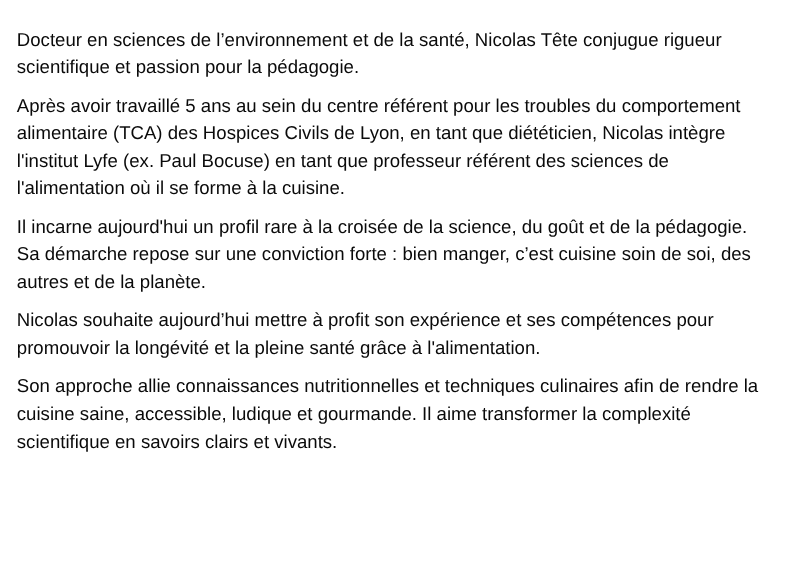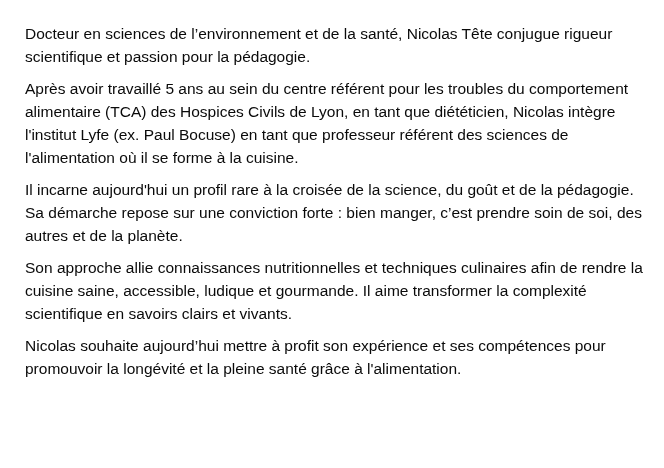--- a/index.html
+++ b/index.html
@@ -9,36 +9,36 @@
   body {
     width: 664px;
     height: 468px;
     background: #ffffff;
     overflow: hidden;
   }
   .doc-page {
     box-sizing: border-box;
     width: 664px;
     height: 468px;
-    padding: 22px 19px 0 25px;
+    padding: 22px 19px 0 14px;
     background: #ffffff;
   }
   .doc-page p {
     margin: 0 0 9px 0;
     font-family: "Liberation Sans", "DejaVu Sans", sans-serif;
     font-size: 15.5px;
     line-height: 23px;
     font-weight: 400;
     color: #0a0a0a;
     text-align: left;
     letter-spacing: 0;
   }
 </style>
 </head>
 <body>
 
 <div class="doc-page">
   <p>Docteur en sciences de l’environnement et de la santé, Nicolas Tête conjugue rigueur scientifique et passion pour la pédagogie.</p>
   <p>Après avoir travaillé 5 ans au sein du centre référent pour les troubles du comportement alimentaire (TCA) des Hospices Civils de Lyon, en tant que diététicien, Nicolas intègre l'institut Lyfe (ex. Paul Bocuse) en tant que professeur référent des sciences de l'alimentation où il se forme à la cuisine.</p>
-  <p>Il incarne aujourd'hui un profil rare à la croisée de la science, du goût et de la pédagogie. Sa démarche repose sur une conviction forte : bien manger, c’est prendre soin de soi, des autres et de la planète.</p>
+  <p>Il incarne aujourd'hui un profil rare à la croisée de la science, du goût et de la pédagogie. Sa démarche repose sur une conviction forte : bien manger, c’est cuisine soin de soi, des autres et de la planète.</p>
+  <p>Nicolas souhaite aujourd’hui mettre à profit son expérience et ses compétences pour promouvoir la longévité et la pleine santé grâce à l'alimentation.</p>
   <p>Son approche allie connaissances nutritionnelles et techniques culinaires afin de rendre la cuisine saine, accessible, ludique et gourmande. Il aime transformer la complexité scientifique en savoirs clairs et vivants.</p>
-  <p>Nicolas souhaite aujourd’hui mettre à profit son expérience et ses compétences pour promouvoir la longévité et la pleine santé grâce à l'alimentation.</p>
 </div>
 
 </body></html>

